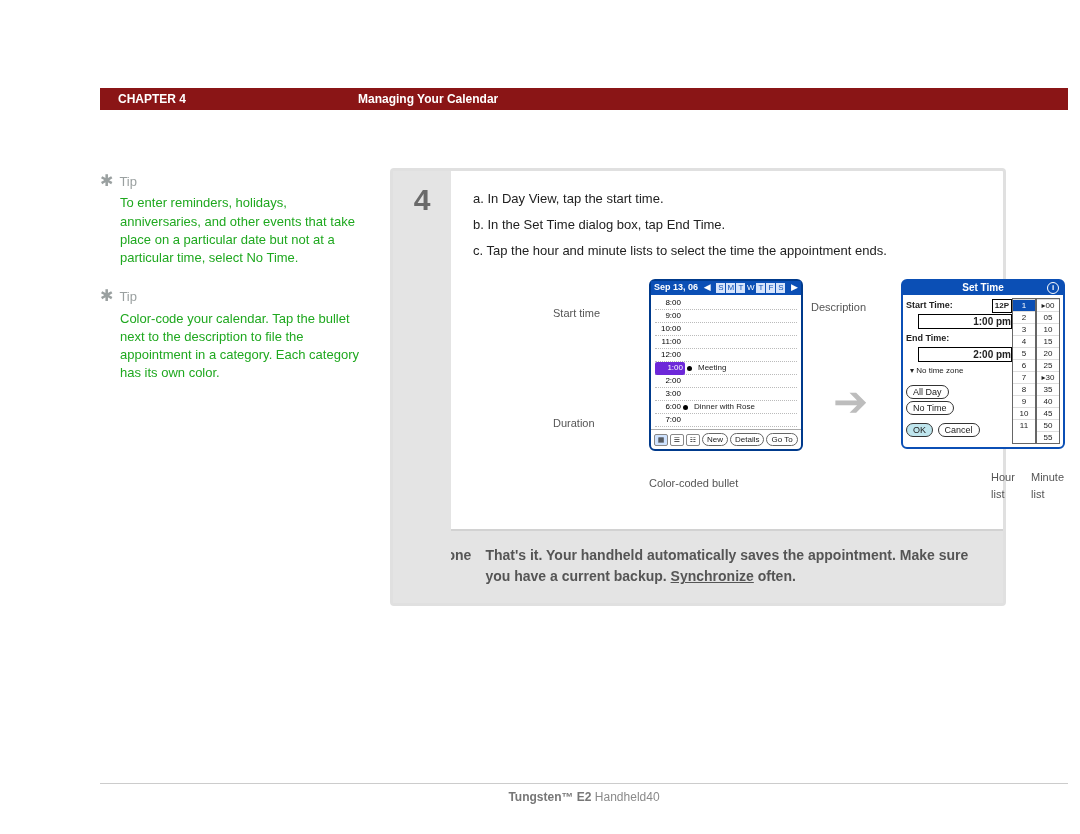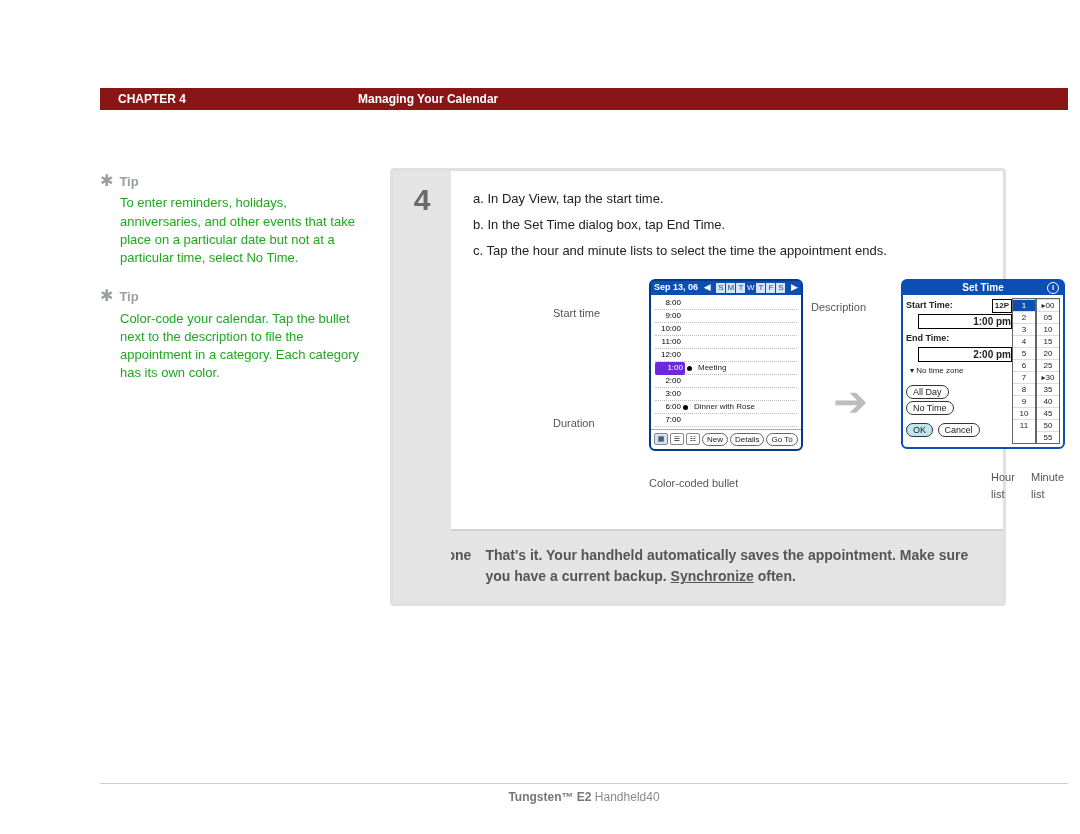--- a/index.html
+++ b/index.html
@@ -1,21 +1,21 @@
 <!DOCTYPE html>
 <html><head>
 <meta charset="utf-8">
 <style>
 html,body{margin:0;padding:0;background:#fff;font-family:Arial,Helvetica,sans-serif;color:#222;font-size:13px}
 .page{width:1080px;height:834px;position:relative;background:#fff;overflow:hidden}
 .header-bar{position:absolute;left:100px;right:12px;top:88px;height:22px;background:#8a1516;color:#fff;font-weight:bold;font-size:12px;display:flex;align-items:center}
 .header-bar .ch{padding-left:18px;width:240px}
 .header-bar .title{padding-left:0}
 .sidebar{position:absolute;left:100px;top:170px;width:260px;font-size:13px;line-height:1.4}
-.tip-head{color:#9aa0a0;font-weight:bold}
+.tip-head{color:#9aa0a0;font-weight:normal}
 .tip-body{color:#1fa81f;margin:2px 0 18px 20px}
 .asterisk{color:#9aa0a0;font-size:16px;margin-right:6px}
 .main-box{position:absolute;left:390px;top:168px;width:610px;border:3px solid #e0e0e0;border-radius:4px}
 .step-num{position:absolute;left:0;top:0;width:58px;height:430px;background:#e4e4e4;color:#6a6a6a;font-weight:bold;font-size:30px;text-align:center;padding-top:12px;box-sizing:border-box}
 .step-text{margin:18px 0 0 80px;font-size:13px;line-height:1.55;padding-right:18px}
 .step-text .ol{margin:8px 0 18px 0}
 .step-text .ol div{margin:6px 0}
 .figs{margin:4px 0 20px 80px;height:230px;position:relative}
 .callout{font-size:11px;color:#555}
 .dayview{position:absolute;left:96px;top:0;width:150px;border:2px solid #003a8c;border-radius:6px;background:#fff;font-size:9px}
@@ -23,21 +23,21 @@
 .dv-date{font-weight:bold;font-size:9px}
 .dv-week{display:flex;gap:1px}
 .dv-week span{background:#d7e4fb;color:#0b4fb5;font-size:8px;width:9px;height:10px;line-height:10px;text-align:center}
 .dv-week span.sel{background:#0b4fb5;color:#fff}
 .dv-body{padding:2px 4px}
 .dv-row{display:flex;align-items:center;height:12px;border-bottom:1px dotted #bbb}
 .dv-time{width:26px;text-align:right;font-size:8px;color:#000}
 .dv-ev{font-size:8px;margin-left:4px}
 .dv-sel{background:#6d28d9;color:#fff;padding:0 2px;border-radius:2px}
 .dv-bullet{width:5px;height:5px;border-radius:50%;background:#000;display:inline-block;margin:0 2px}
-.dv-foot{display:flex;gap:2px;padding:3px;border-top:1px solid #aaa;align-items:flex-start}
+.dv-foot{display:flex;gap:2px;padding:3px;border-top:1px solid #aaa;align-items:flex-end}
 .dv-foot .vbtn{width:12px;height:10px;border:1px solid #888;border-radius:2px;font-size:7px;text-align:center;line-height:9px}
 .dv-foot .pill{border:1px solid #666;border-radius:7px;padding:0 4px;font-size:8px;height:11px;line-height:11px}
 .arrow-big{position:absolute;left:280px;top:90px;color:#bdbdbd;font-size:42px}
 .settime{position:absolute;left:348px;top:0;width:160px;border:2px solid #0b4fb5;border-radius:6px;background:#fff;font-size:9px}
 .st-head{background:#0b4fb5;color:#fff;font-weight:bold;text-align:center;height:14px;line-height:14px;position:relative;font-size:10px}
 .st-info{position:absolute;right:4px;top:1px;width:10px;height:10px;border:1px solid #fff;border-radius:50%;font-size:8px;line-height:9px;text-align:center}
 .st-body{display:flex;padding:3px;gap:0}
 .st-left{flex:1}
 .st-lbl{font-weight:bold;font-size:9px;margin-top:1px}
 .st-val{border:1px solid #000;text-align:right;font-weight:bold;font-size:10px;height:13px;line-height:13px;margin:1px 0 3px 12px}

